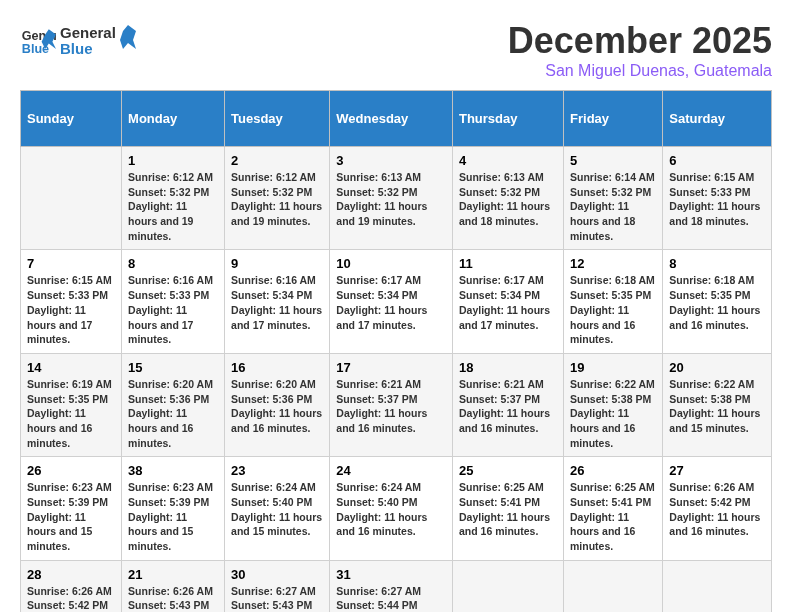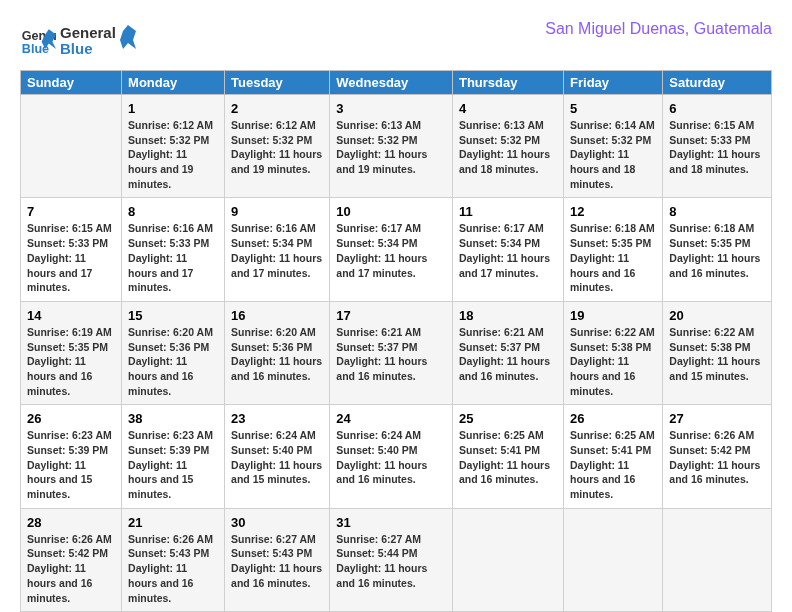--- a/index.html
+++ b/index.html
@@ -40,21 +40,21 @@
     table {
       width: 100%;
       border-collapse: collapse;
       font-size: 11px;
     }
     thead tr {
       background-color: #2a7fc7;
       color: #fff;
     }
     thead th {
-      padding: 4px 6px;
+      padding: 20px 6px;
       text-align: left;
       font-weight: bold;
       font-size: 13px;
       border: 1px solid #c0c0c0;
     }
     tbody tr {
       border-bottom: 1px solid #d0d0d0;
     }
     tbody td {
       vertical-align: top;
@@ -99,20 +99,21 @@
       <div style="display:flex;align-items:baseline;gap:2px;">
         <svg width="80" height="40" viewBox="0 0 80 40">
           <text x="0" y="18" font-family="Arial" font-size="15" font-weight="bold" fill="#333">General</text>
           <text x="0" y="34" font-family="Arial" font-size="15" font-weight="bold" fill="#2a7fc7">Blue</text>
           <path d="M68,5 L76,11 L73,20 L76,29 L68,23 L63,29 L60,20 L63,11 Z" fill="#2a7fc7"></path>
         </svg>
       </div>
     </div>
   </div>
   <div class="title-block">
+    <div class="month-title">December 2025</div>
     <div class="location">San Miguel Duenas, Guatemala</div>
   </div>
 </div>
 
 <table>
   <thead>
     <tr>
       <th>Sunday</th>
       <th>Monday</th>
       <th>Tuesday</th>

